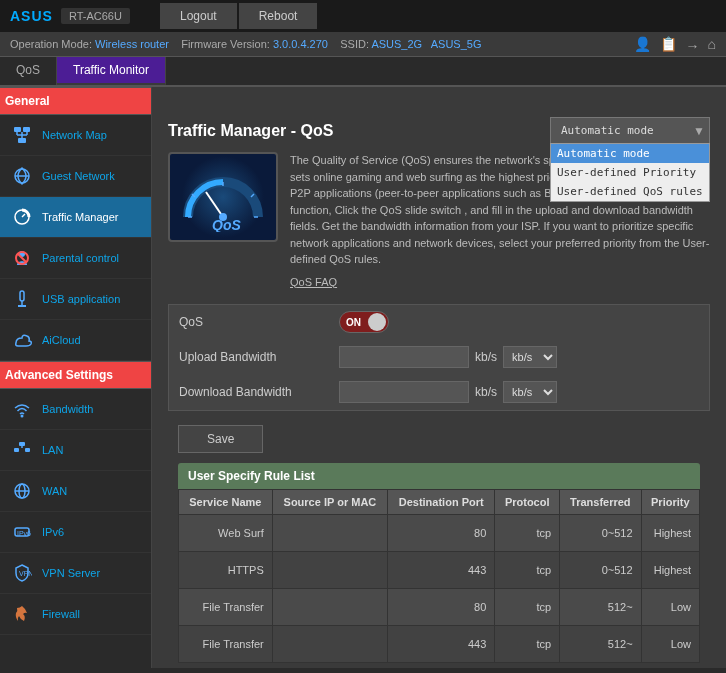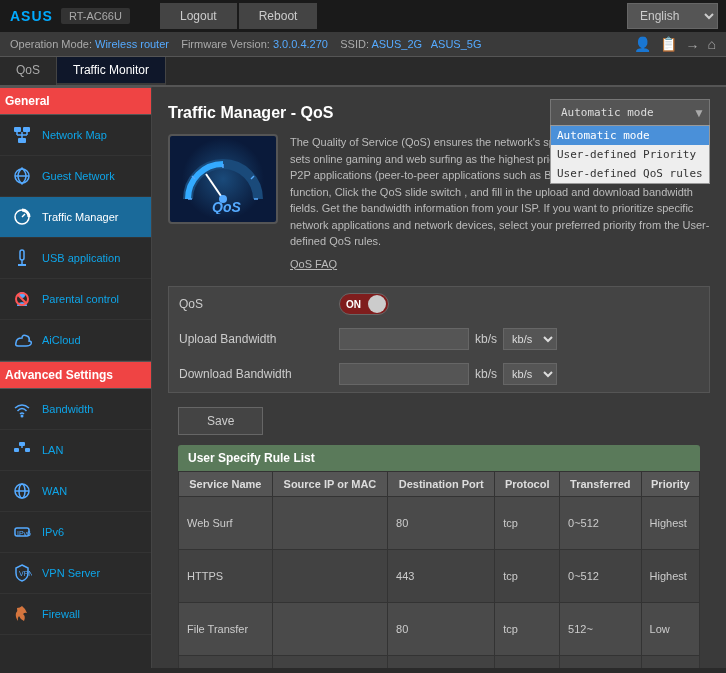--- a/index.html
+++ b/index.html
@@ -31,21 +31,21 @@
     .sidebar-item.active { background: #1a6a9a; color: #fff; }
     .sidebar-item .s-icon { width: 24px; height: 24px; margin-right: 8px; display: flex; align-items: center; justify-content: center; flex-shrink: 0; }
     .sidebar-item .s-label { font-size: 11px; }
 
     
     .content-area { flex: 1; overflow-y: auto; background: #3a3a3a; }
 
     
     .tab-bar { display: flex; background: #2a2a2a; border-bottom: 2px solid #555; }
     .tab { padding: 6px 16px; cursor: pointer; color: #aaa; font-size: 12px; border-right: 1px solid #444; }
-    .tab.active { background: #0f172a; color: #fff; border-bottom: 2px solid #3a3a3a; }
+    .tab.active { background: #4c1d95; color: #fff; border-bottom: 2px solid #3a3a3a; }
 
     
     .page-content { padding: 12px 16px; }
     .page-title { font-size: 16px; color: #fff; margin-bottom: 10px; font-weight: bold; border-bottom: 1px solid #555; padding-bottom: 6px; }
     .dropdown-wrapper { position: relative; width: 160px; }
     .dropdown-input { width: 100%; background: #555; color: #ddd; border: 1px solid #777; padding: 4px 6px; font-size: 11px; font-family: monospace; }
     .dropdown-menu { position: absolute; top: 26px; left: 0; width: 100%; background: #eee; border: 1px solid #999; z-index: 100; }
     .dropdown-option { padding: 3px 6px; color: #333; font-size: 11px; font-family: monospace; cursor: pointer; }
     .dropdown-option.selected { background: #4a90d9; color: #fff; }
 
@@ -68,44 +68,39 @@
 
     
     .save-section { padding: 10px 10px; }
     .save-btn { background: #444; color: #ccc; border: 1px solid #666; padding: 6px 28px; cursor: pointer; font-size: 12px; }
 
     
     .table-section { padding: 0 10px 16px; }
     .table-title { background: #5a7a5a; color: #fff; padding: 6px 10px; font-size: 12px; font-weight: bold; border-radius: 3px 3px 0 0; }
     .data-table { width: 100%; border-collapse: collapse; background: #444; }
     .data-table th { background: #555; color: #ddd; padding: 6px 8px; text-align: center; font-size: 11px; border: 1px solid #333; }
-    .data-table td { padding: 20px 8px; text-align: left; font-size: 11px; border: 1px solid #333; color: #ccc; background: #4a4a4a; }
+    .data-table td { padding: 12px 8px; text-align: right; font-size: 11px; border: 1px solid #333; color: #ccc; background: #4a4a4a; }
     .data-table tr:nth-child(even) td { background: #424242; }
 
     
     svg { display: block; }
 
     .fields-box { background: #444; border: 1px solid #555; margin-bottom: 4px; }
   </style>
 </head>
 <body>
 
 <div class="top-bar">
   <div class="logo-area">
     <span class="logo-text">ASUS</span>
     <span class="model-text">RT-AC66U</span>
   </div>
   <div class="top-nav">
     <button class="top-nav-btn">Logout</button>
     <button class="top-nav-btn">Reboot</button>
-    <select class="lang-select">
-      <option>English</option>
-      <option>Chinese</option>
-      <option>Japanese</option>
-    </select>
   </div>
 </div>
 
 <div class="info-bar">
   <div class="info-bar-left">
     <span>Operation Mode:</span>
     <a href="#">Wireless router</a>
     &nbsp;&nbsp;
     <span>Firmware Version:</span>
     <a href="#">3.0.0.4.270</a>
@@ -169,38 +164,38 @@
             <path d="M10 3 A7 7 0 0 1 17 10" stroke="#fff" stroke-width="3" fill="none"></path>
             <line x1="10" y1="10" x2="13" y2="7" stroke="#fff" stroke-width="1.5"></line>
           </svg>
       </div>
       <span class="s-label">Traffic Manager</span>
     </div>
 
     <div class="sidebar-item">
       <div class="s-icon">
         <svg width="20" height="20" viewBox="0 0 20 20">
-            <rect x="8" y="2" width="4" height="10" rx="2" fill="none" stroke="#5af" stroke-width="1.5"></rect>
-            <line x1="10" y1="12" x2="10" y2="17" stroke="#5af" stroke-width="1.5"></line>
-            <line x1="6" y1="17" x2="14" y2="17" stroke="#5af" stroke-width="2"></line>
-          </svg>
-      </div>
-      <span class="s-label">USB application</span>
-    </div>
-
-    <div class="sidebar-item">
-      <div class="s-icon">
-        <svg width="20" height="20" viewBox="0 0 20 20">
             <circle cx="10" cy="6" r="3" fill="#5af"></circle>
             <path d="M5 17 C5 12 15 12 15 17" fill="#5af"></path>
             <circle cx="10" cy="10" r="6" fill="none" stroke="#f55" stroke-width="2"></circle>
             <line x1="6" y1="6" x2="14" y2="14" stroke="#f55" stroke-width="2"></line>
           </svg>
       </div>
       <span class="s-label">Parental control</span>
+    </div>
+
+    <div class="sidebar-item">
+      <div class="s-icon">
+        <svg width="20" height="20" viewBox="0 0 20 20">
+            <rect x="8" y="2" width="4" height="10" rx="2" fill="none" stroke="#5af" stroke-width="1.5"></rect>
+            <line x1="10" y1="12" x2="10" y2="17" stroke="#5af" stroke-width="1.5"></line>
+            <line x1="6" y1="17" x2="14" y2="17" stroke="#5af" stroke-width="2"></line>
+          </svg>
+      </div>
+      <span class="s-label">USB application</span>
     </div>
 
     <div class="sidebar-item">
       <div class="s-icon">
         <svg width="20" height="20" viewBox="0 0 20 20">
             <path d="M4 13 Q4 8 10 8 Q10 4 15 6 Q18 7 17 11 Q20 11 19 14 Q18 16 14 16 L6 16 Q3 16 4 13Z" fill="none" stroke="#5af" stroke-width="1.5"></path>
           </svg>
       </div>
       <span class="s-label">AiCloud</span>
     </div>
@@ -271,21 +266,21 @@
           </svg>
       </div>
       <span class="s-label">Firewall</span>
     </div>
 
   </div>
 
   <div class="content-area">
     <div class="page-content">
 
-      <div style="display:flex; justify-content:space-between; align-items:center; margin-bottom:8px;">
+      <div style="display:flex; justify-content:space-between; align-items:center; margin-bottom:8px;margin-top:18px;">
         <h2 class="page-title" style="border:none;margin:0;padding:0;">Traffic Manager - QoS</h2>
         <div class="dropdown-wrapper">
           <div style="display:flex; align-items:center; background:#555; border:1px solid #777; padding:2px 4px;">
             <span class="dropdown-input" style="border:none;background:transparent;font-family:monospace;font-size:11px;color:#ddd;">Automatic mode</span>
             <span style="color:#aaa;">▼</span>
           </div>
           <div class="dropdown-menu">
             <div class="dropdown-option selected">Automatic mode</div>
             <div class="dropdown-option">User-defined Priority</div>
             <div class="dropdown-option">User-defined QoS rules</div>

